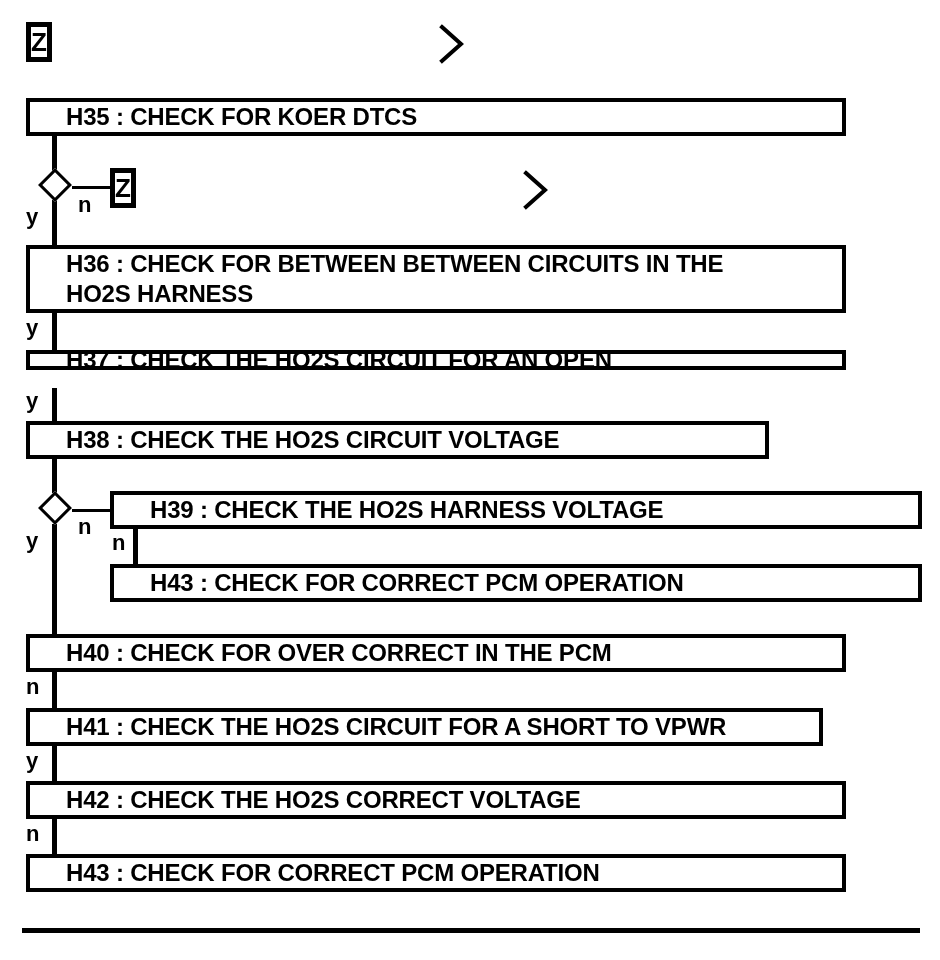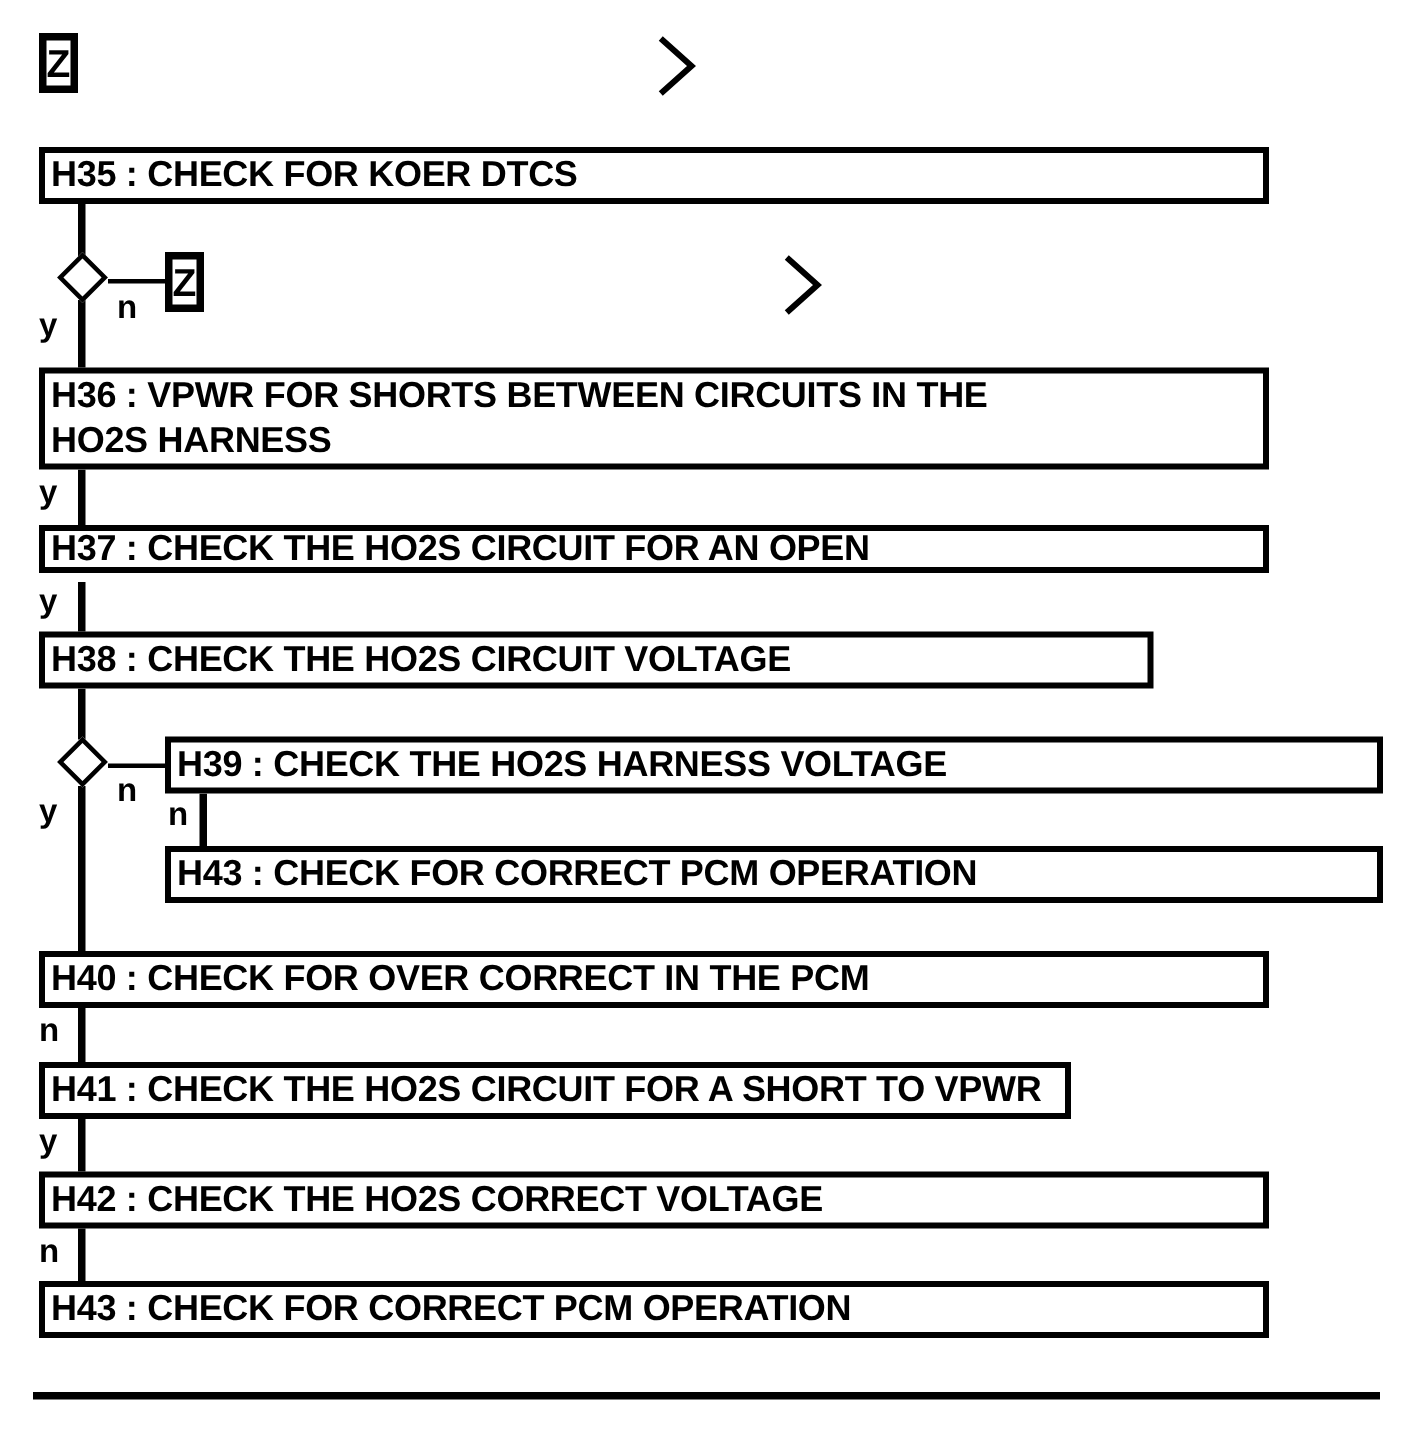--- a/index.html
+++ b/index.html
@@ -24,20 +24,21 @@
   }
 
   
   .step-box {
     position: absolute;
     box-sizing: border-box;
     border: 4px solid #000;
     background: #fff;
     display: flex;
     align-items: center;
+    padding-left: 32px;
   }
   .step-label {
     font-family: "Liberation Sans", sans-serif;
     font-weight: bold;
     font-size: 24px;
     line-height: 28px;
     letter-spacing: -0.2px;
     white-space: pre-line;
     padding-left: 4px;
     color: #000;
@@ -155,39 +156,39 @@
       <div class="diamond" style="left: 38px; top: 491px;">
         <div class="dshape"></div>
       </div>
     </div>
 
   <div id="steps-layer">
       <div class="step-box" style="left: 26px; top: 98px; width: 820px; height: 38px;">
         <div class="step-label">H35 : CHECK FOR KOER DTCS</div>
       </div>
       <div class="step-box two-line" style="left: 26px; top: 245px; width: 820px; height: 68px;">
-        <div class="step-label">H36 : VPWR FOR SHORTS BETWEEN CIRCUITS IN THE
+        <div class="step-label">H36 : CHECK FOR BETWEEN BETWEEN CIRCUITS IN THE
 HO2S HARNESS</div>
       </div>
-      <div class="step-box" style="left: 26px; top: 350px; width: 820px; height: 32px; text-align: center;">
+      <div class="step-box" style="left: 26px; top: 350px; width: 820px; height: 20px; text-align: center;">
         <div class="step-label">H37 : CHECK THE HO2S CIRCUIT FOR AN OPEN</div>
       </div>
       <div class="step-box" style="left: 26px; top: 421px; width: 743px; height: 38px;">
         <div class="step-label">H38 : CHECK THE HO2S CIRCUIT VOLTAGE</div>
       </div>
       <div class="step-box" style="left: 110px; top: 491px; width: 812px; height: 38px;">
         <div class="step-label">H39 : CHECK THE HO2S HARNESS VOLTAGE</div>
       </div>
       <div class="step-box" style="left: 110px; top: 564px; width: 812px; height: 38px;">
         <div class="step-label">H43 : CHECK FOR CORRECT PCM OPERATION</div>
       </div>
       <div class="step-box" style="left: 26px; top: 634px; width: 820px; height: 38px;">
         <div class="step-label">H40 : CHECK FOR OVER CORRECT IN THE PCM</div>
       </div>
-      <div class="step-box" style="left: 26px; top: 708px; width: 688px; height: 38px;">
+      <div class="step-box" style="left: 26px; top: 708px; width: 797px; height: 38px;">
         <div class="step-label">H41 : CHECK THE HO2S CIRCUIT FOR A SHORT TO VPWR</div>
       </div>
       <div class="step-box" style="left: 26px; top: 781px; width: 820px; height: 38px;">
         <div class="step-label">H42 : CHECK THE HO2S CORRECT VOLTAGE</div>
       </div>
       <div class="step-box" style="left: 26px; top: 854px; width: 820px; height: 38px;">
         <div class="step-label">H43 : CHECK FOR CORRECT PCM OPERATION</div>
       </div>
     </div>
 

